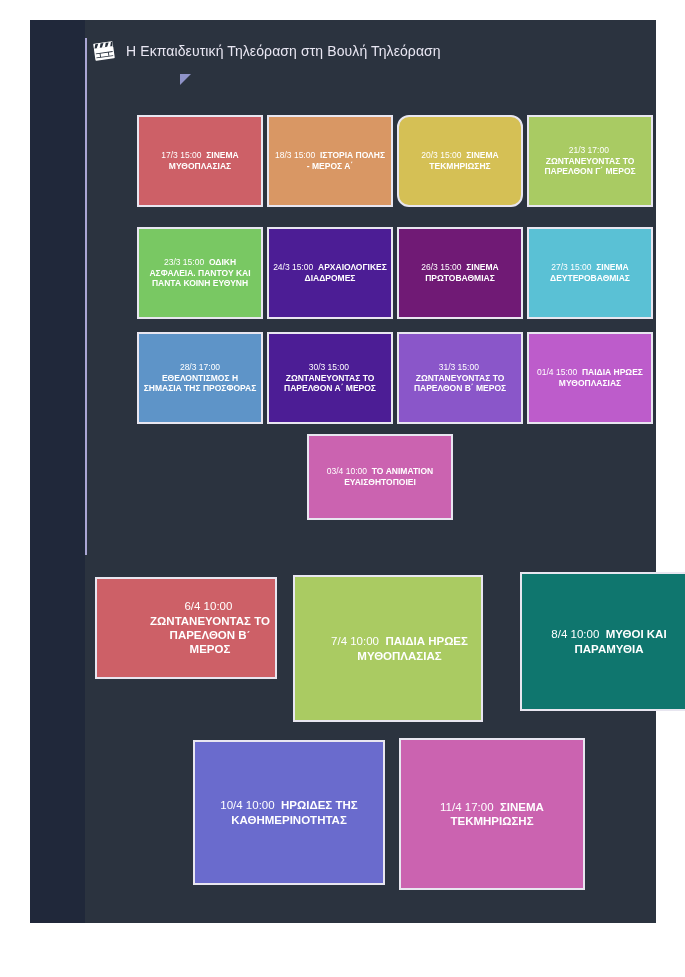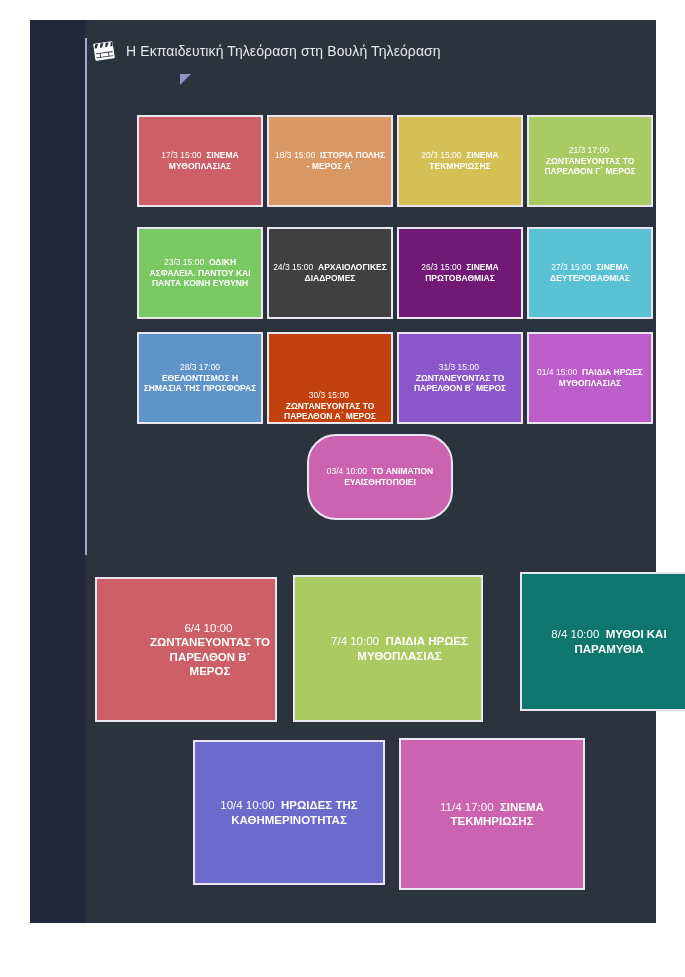--- a/index.html
+++ b/index.html
@@ -96,24 +96,24 @@
   .card .t-name { font-weight: 700; }
   .sm { font-size: 8.5px; }
   .lg { font-size: 11.5px; }
 
   
   .g { width: 126px; height: 92px; }
   .c1 { left: 107px; } .c2 { left: 237px; } .c3 { left: 367px; } .c4 { left: 497px; }
   .r1 { top: 95px; } .r2 { top: 207px; } .r3 { top: 312px; }
 
   
-  .single { left: 277px; top: 414px; width: 146px; height: 86px; border-radius: 29px; }
-
-  
-  .b1 { left: 65px;  top: 557px; width: 182px; height: 145px; padding-left: 48px; }
+  .single { left: 277px; top: 414px; width: 146px; height: 86px; }
+
+  
+  .b1 { left: 65px;  top: 557px; width: 182px; height: 102px; padding-left: 48px; }
   .b2 { left: 263px; top: 555px; width: 190px; height: 147px; }
   .b3 { left: 470px; top: 552px; width: 178px; height: 139px; }
 
   
   .d1 { left: 163px; top: 720px; width: 192px; height: 145px; }
   .d2 { left: 369px; top: 718px; width: 186px; height: 152px; }
 </style>
 </head>
 <body>
 
@@ -145,44 +145,44 @@
       </div>
       <div class="hdr-caret"></div>
     </div>
 
     <div class="card g r1 c1 sm" style="background: rgb(205, 96, 103);">
         <div class="txt"><span class="t-time">17/3 15:00</span>&nbsp; <span class="t-name">ΣΙΝΕΜΑ ΜΥΘΟΠΛΑΣΙΑΣ</span></div>
       </div>
     <div class="card g r1 c2 sm" style="background: rgb(217, 151, 100);">
         <div class="txt"><span class="t-time">18/3 15:00</span>&nbsp; <span class="t-name">ΙΣΤΟΡΙΑ ΠΟΛΗΣ - ΜΕΡΟΣ Α΄</span></div>
       </div>
-    <div class="card g r1 c3 sm" style="background: rgb(213, 192, 85);">
+    <div class="card g r1 c3 sm" style="background: rgb(213, 192, 85); border-radius: 12px;">
         <div class="txt"><span class="t-time">20/3 15:00</span>&nbsp; <span class="t-name">ΣΙΝΕΜΑ ΤΕΚΜΗΡΙΩΣΗΣ</span></div>
       </div>
     <div class="card g r1 c4 sm" style="background: rgb(169, 203, 99);">
         <div class="txt"><span class="t-time">21/3 17:00</span>&nbsp; <span class="t-name">ΖΩΝΤΑΝΕΥΟΝΤΑΣ ΤΟ ΠΑΡΕΛΘΟΝ Γ΄ ΜΕΡΟΣ</span></div>
       </div>
 
     <div class="card g r2 c1 sm" style="background: rgb(121, 200, 99);">
         <div class="txt"><span class="t-time">23/3 15:00</span>&nbsp; <span class="t-name">ΟΔΙΚΗ ΑΣΦΑΛΕΙΑ. ΠΑΝΤΟΥ ΚΑΙ ΠΑΝΤΑ ΚΟΙΝΗ ΕΥΘΥΝΗ</span></div>
       </div>
-    <div class="card g r2 c2 sm" style="background: #404040;">
+    <div class="card g r2 c2 sm" style="background: #4c1d95;">
         <div class="txt"><span class="t-time">24/3 15:00</span>&nbsp; <span class="t-name">ΑΡΧΑΙΟΛΟΓΙΚΕΣ ΔΙΑΔΡΟΜΕΣ</span></div>
       </div>
     <div class="card g r2 c3 sm" style="background: #701a75;">
         <div class="txt"><span class="t-time">26/3 15:00</span>&nbsp; <span class="t-name">ΣΙΝΕΜΑ ΠΡΩΤΟΒΑΘΜΙΑΣ</span></div>
       </div>
     <div class="card g r2 c4 sm" style="background: rgb(90, 193, 213);">
         <div class="txt"><span class="t-time">27/3 15:00</span>&nbsp; <span class="t-name">ΣΙΝΕΜΑ ΔΕΥΤΕΡΟΒΑΘΜΙΑΣ</span></div>
       </div>
 
     <div class="card g r3 c1 sm" style="background: rgb(94, 148, 200);">
         <div class="txt"><span class="t-time">28/3 17:00</span><br><span class="t-name">ΕΘΕΛΟΝΤΙΣΜΟΣ Η ΣΗΜΑΣΙΑ ΤΗΣ ΠΡΟΣΦΟΡΑΣ</span></div>
       </div>
-    <div class="card g r3 c2 sm" style="background: #c2410c; align-items: flex-end;">
+    <div class="card g r3 c2 sm" style="background: #4c1d95;">
         <div class="txt"><span class="t-time">30/3 15:00</span>&nbsp; <span class="t-name">ΖΩΝΤΑΝΕΥΟΝΤΑΣ ΤΟ ΠΑΡΕΛΘΟΝ Α΄ ΜΕΡΟΣ</span></div>
       </div>
     <div class="card g r3 c3 sm" style="background: rgb(138, 86, 201);">
         <div class="txt"><span class="t-time">31/3 15:00</span>&nbsp; <span class="t-name">ΖΩΝΤΑΝΕΥΟΝΤΑΣ ΤΟ ΠΑΡΕΛΘΟΝ Β΄ ΜΕΡΟΣ</span></div>
       </div>
     <div class="card g r3 c4 sm" style="background: rgb(189, 92, 203);">
         <div class="txt"><span class="t-time">01/4 15:00</span>&nbsp; <span class="t-name">ΠΑΙΔΙΑ ΗΡΩΕΣ ΜΥΘΟΠΛΑΣΙΑΣ</span></div>
       </div>
 
     <div class="card single sm" style="background: rgb(203, 99, 176);">

